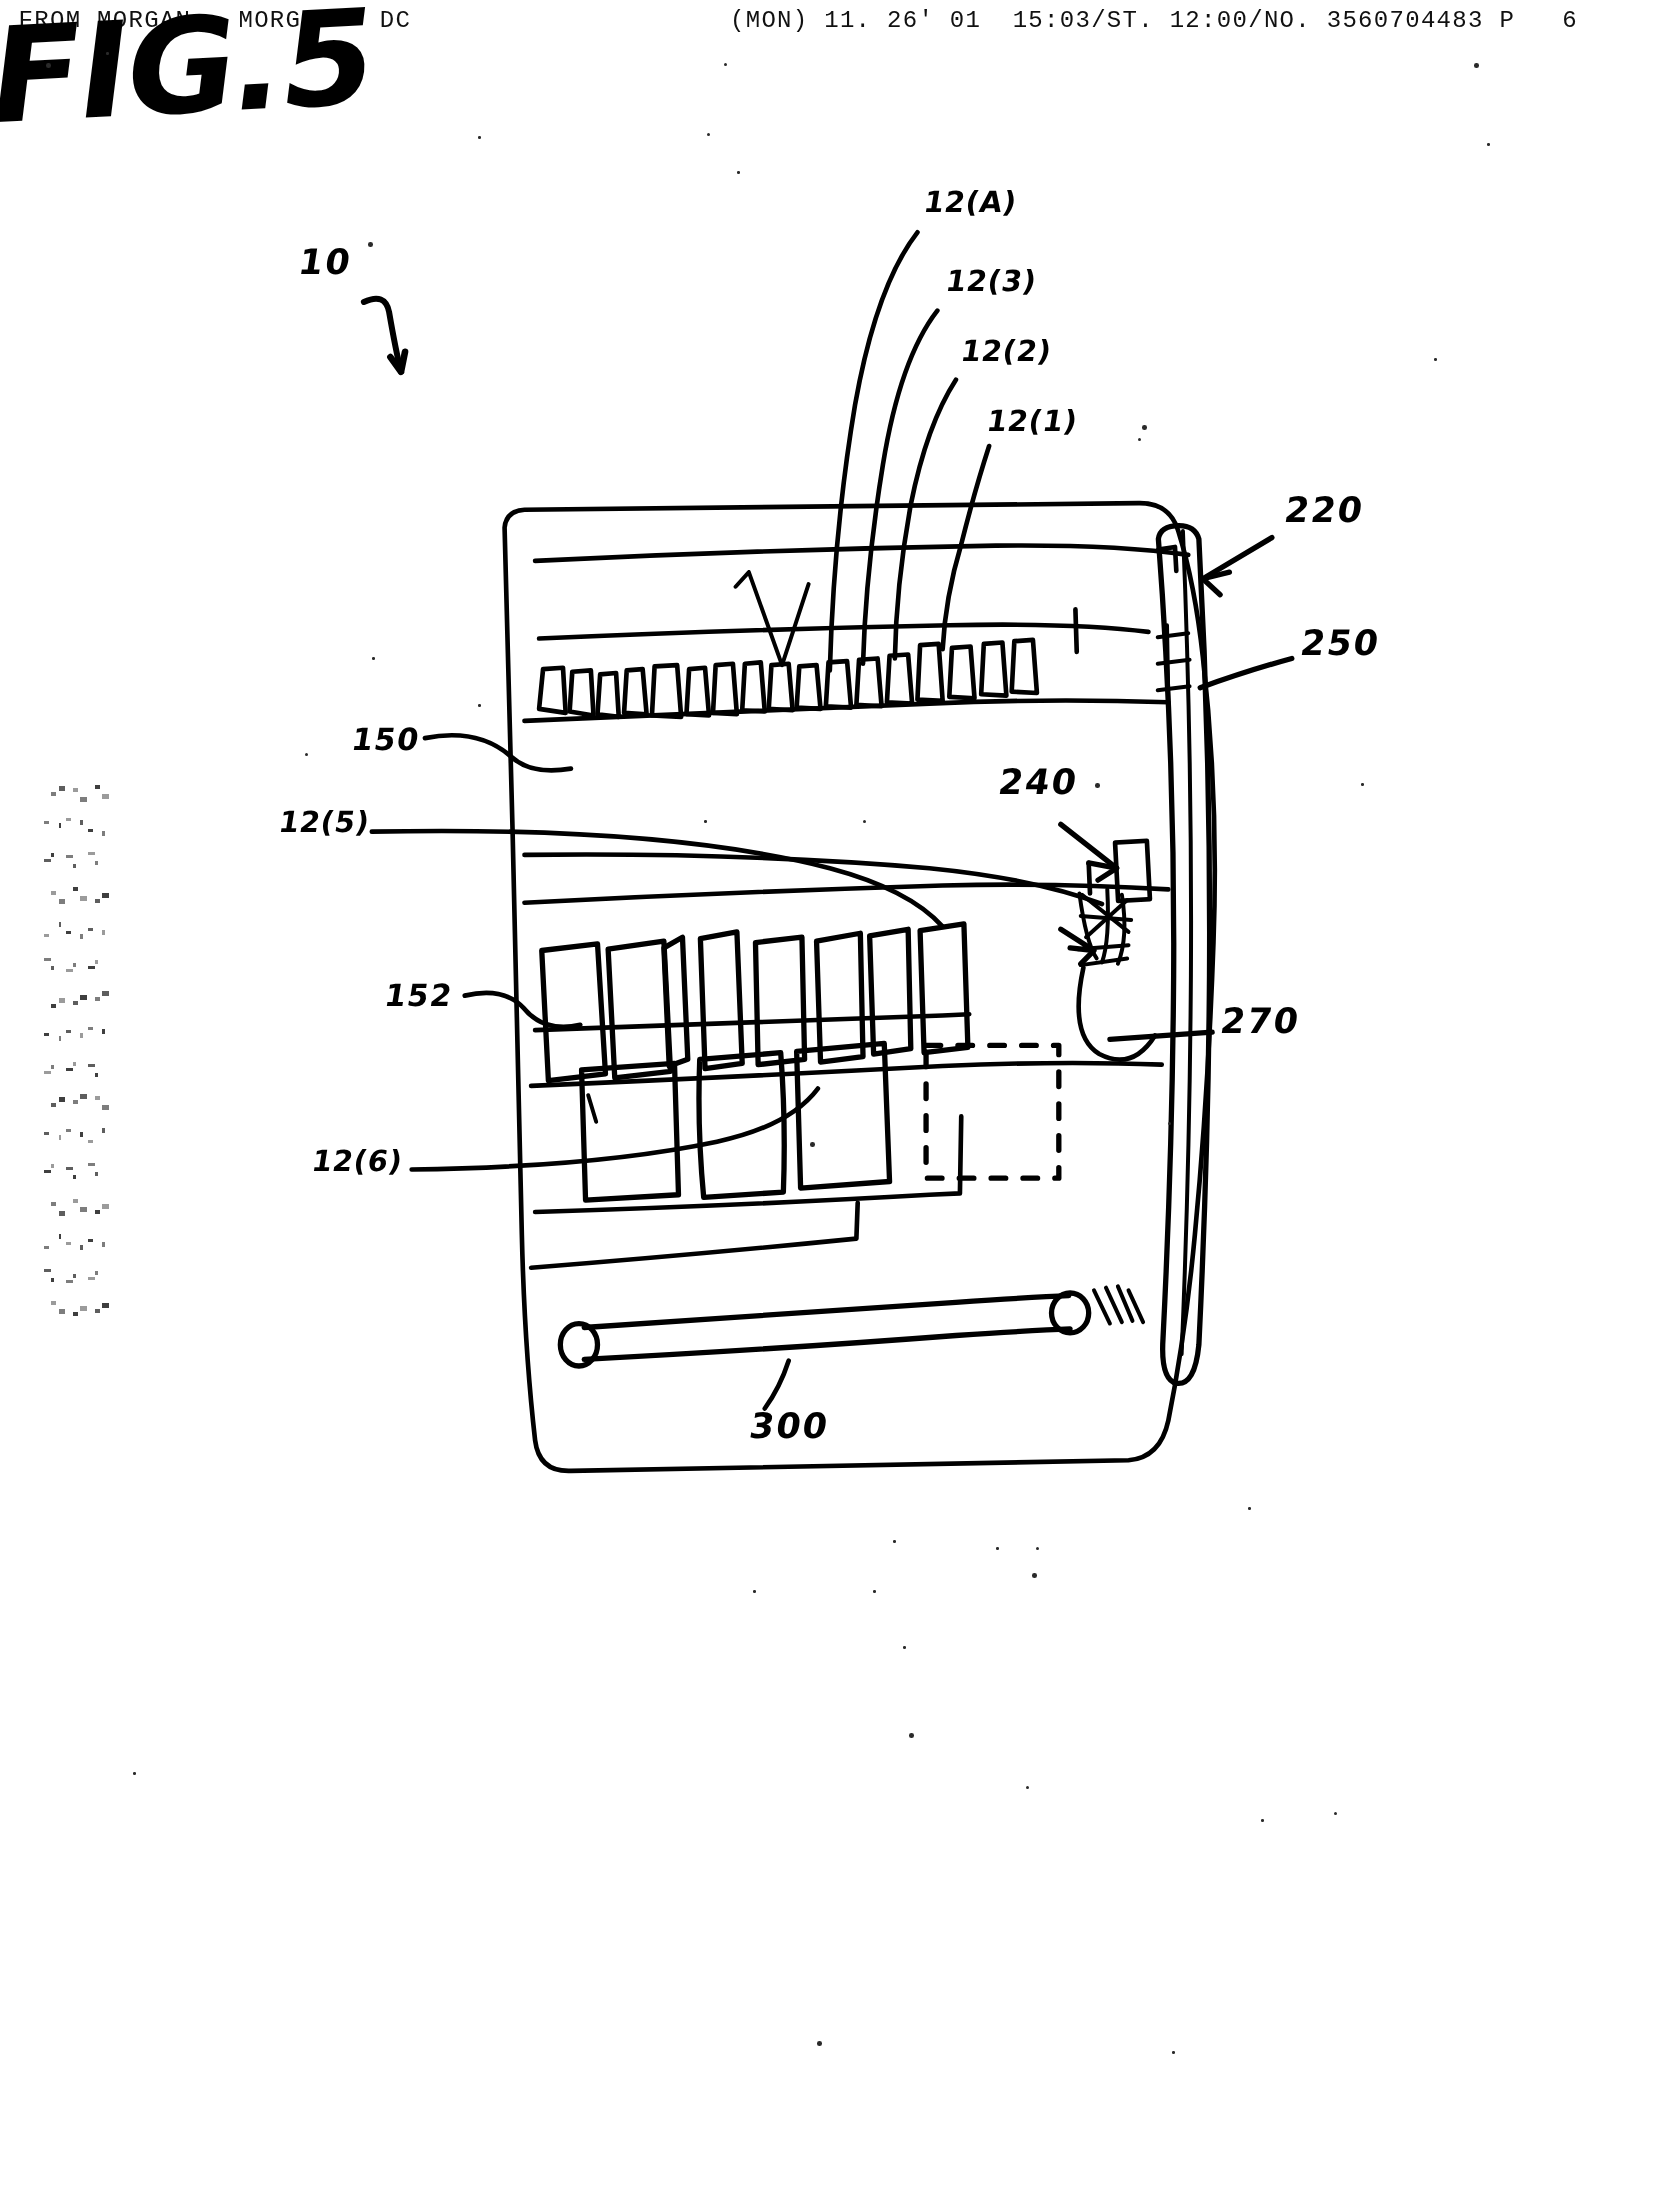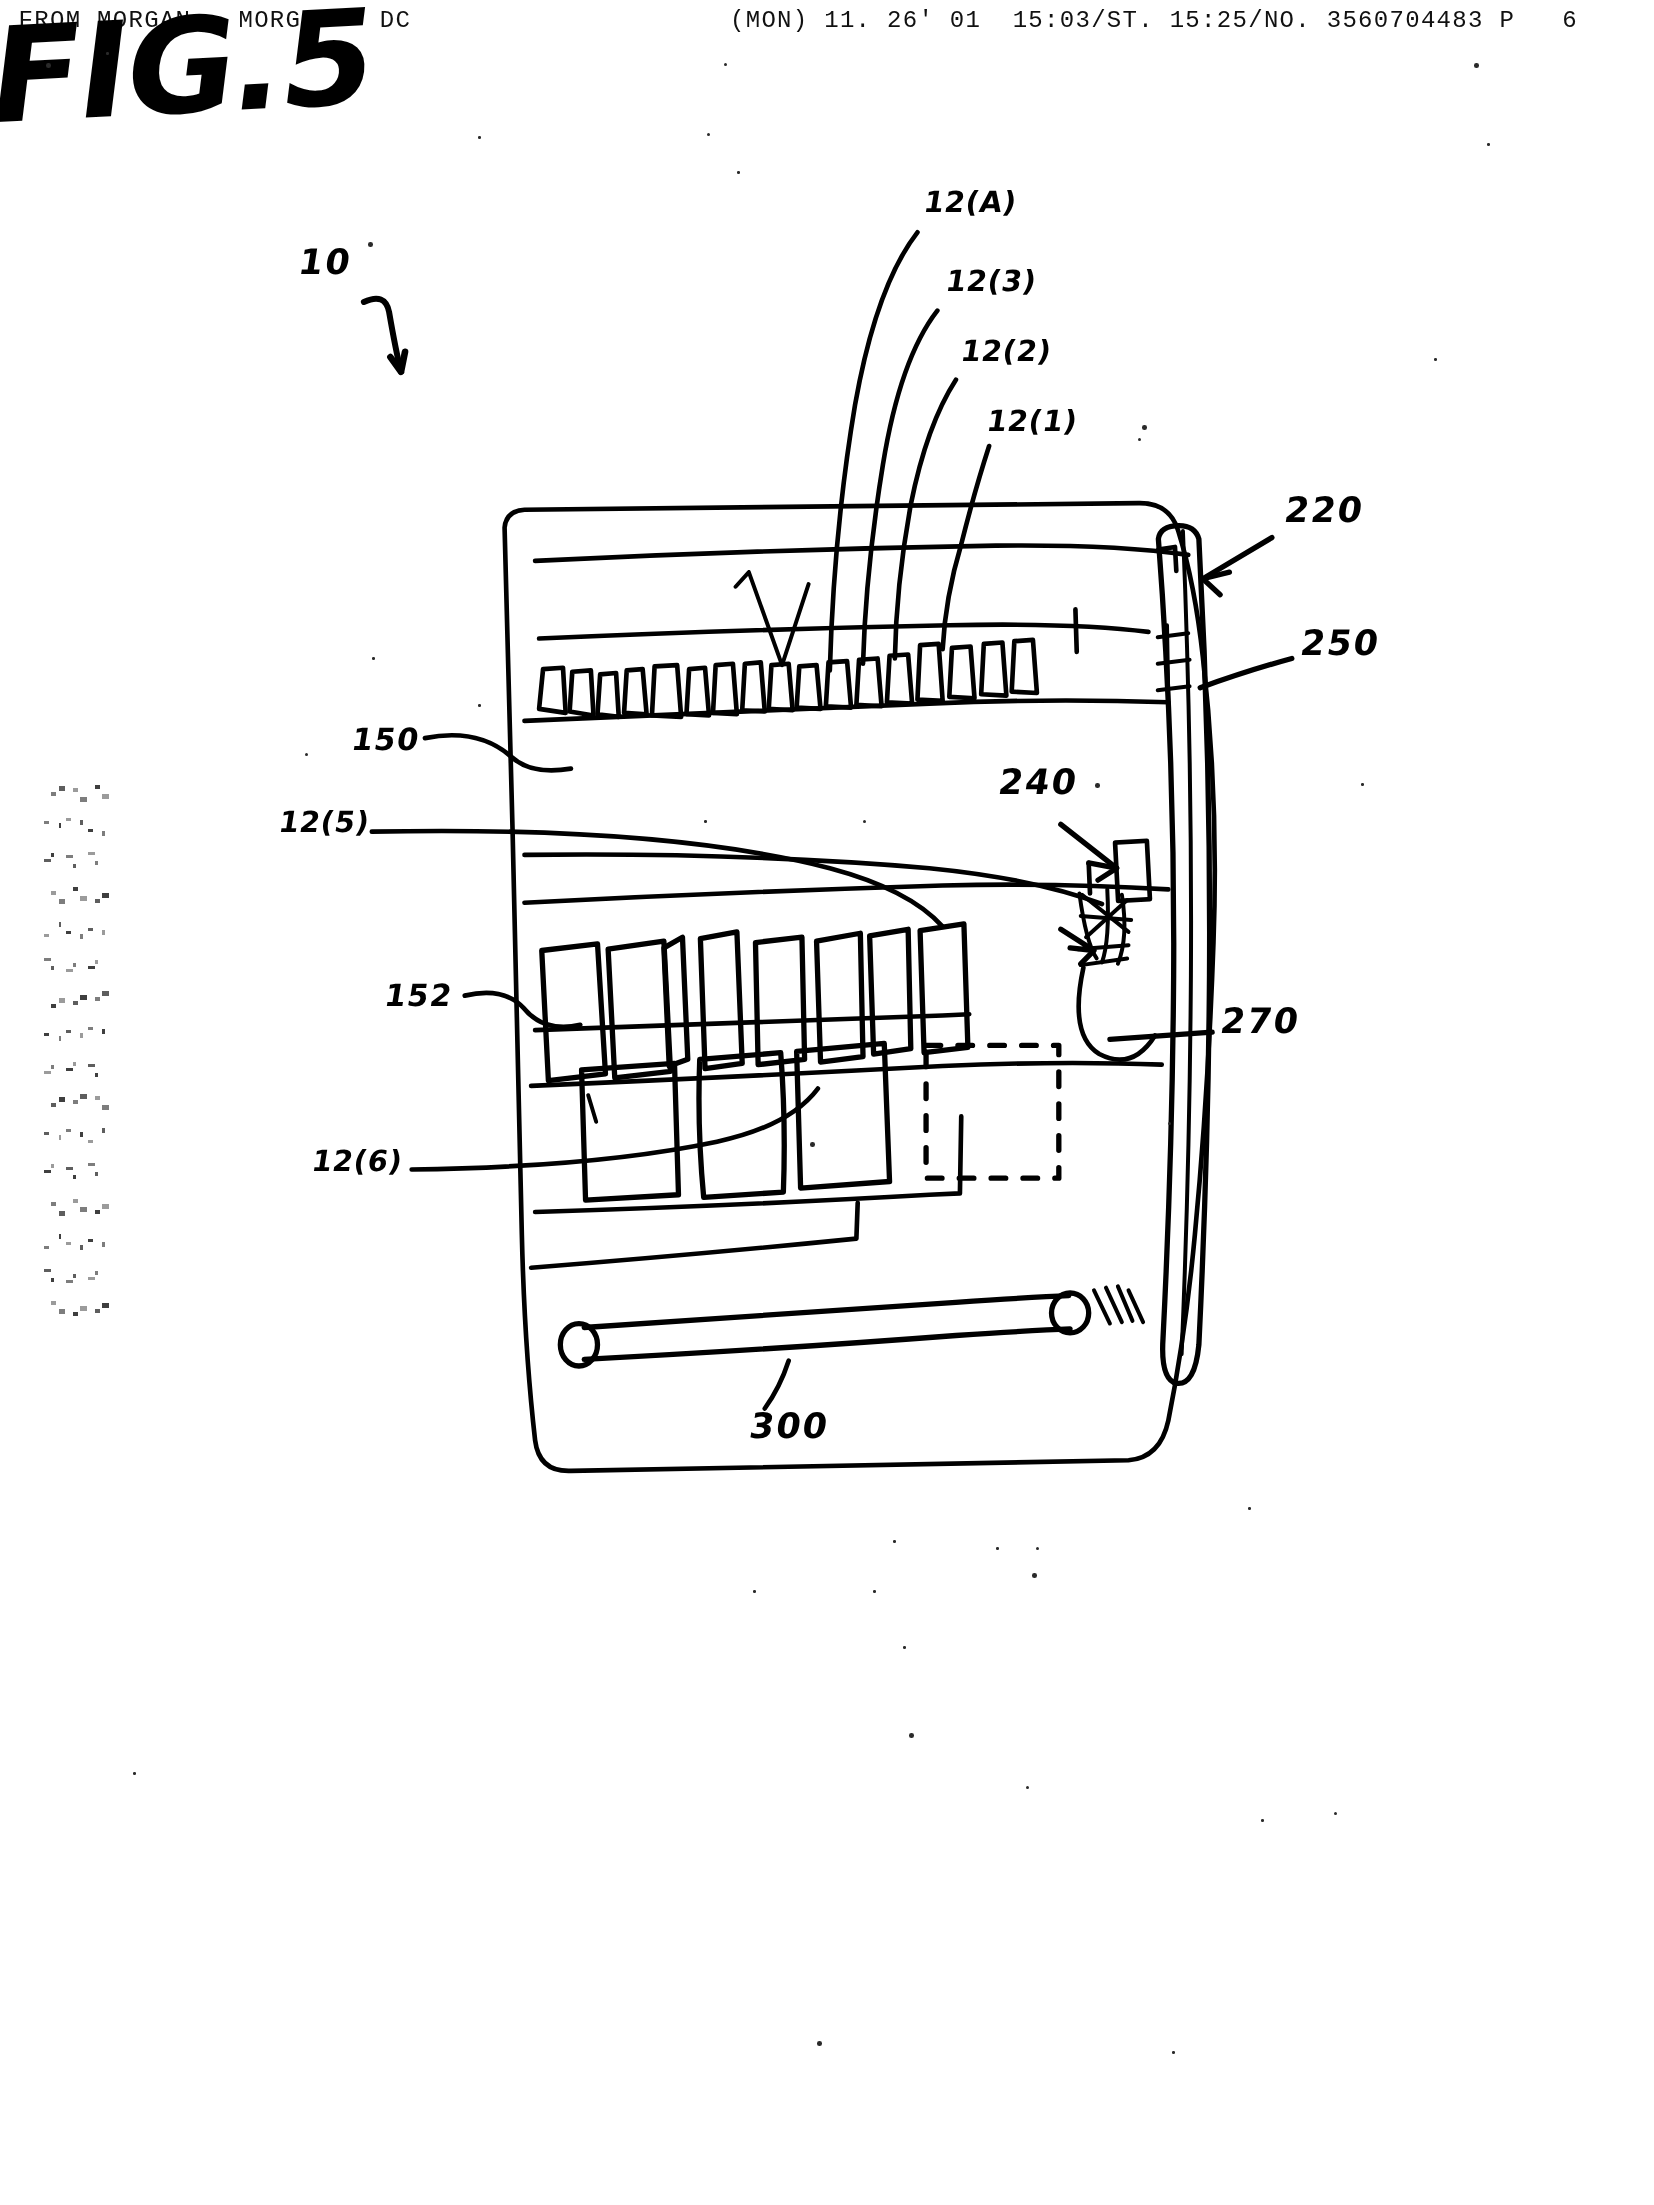--- a/index.html
+++ b/index.html
@@ -40,21 +40,21 @@
     letter-spacing:-2.7px;color:#000;
   }
   
   #drawing{position:absolute;left:0;top:0;width:1655px;height:2205px;}
 </style>
 </head>
 <body>
 
 <div id="fax-header">
   <div class="fax-text" id="fax-from">FROM MORGAN,  MORGAN - DC</div>
-  <div class="fax-text" id="fax-meta">(MON) 11. 26' 01  15:03/ST. 15:25/NO. 3560704483 P   6</div>
+  <div class="fax-text" id="fax-meta">(MON) 11. 26' 01  15:03/ST. 12:00/NO. 3560704483 P   6</div>
 </div>
 
 <div id="margin-marks">
     <i class="mk" style="left:11.3px;top:8.6px;width:4.6px;height:4px;opacity:0.59"></i>
     <i class="mk" style="left:18.6px;top:2.7px;width:6.6px;height:5.3px;opacity:0.73"></i>
     <i class="mk" style="left:33px;top:5.3px;width:4.6px;height:4px;opacity:0.45"></i>
     <i class="mk" style="left:40px;top:14px;width:6.6px;height:5.3px;opacity:0.59"></i>
     <i class="mk" style="left:55px;top:2px;width:4.6px;height:4px;opacity:0.87"></i>
     <i class="mk" style="left:62px;top:10.6px;width:6.6px;height:5.3px;opacity:0.45"></i>
     <i class="mk" style="left:4px;top:38px;width:4.6px;height:2.7px;opacity:0.59"></i>

